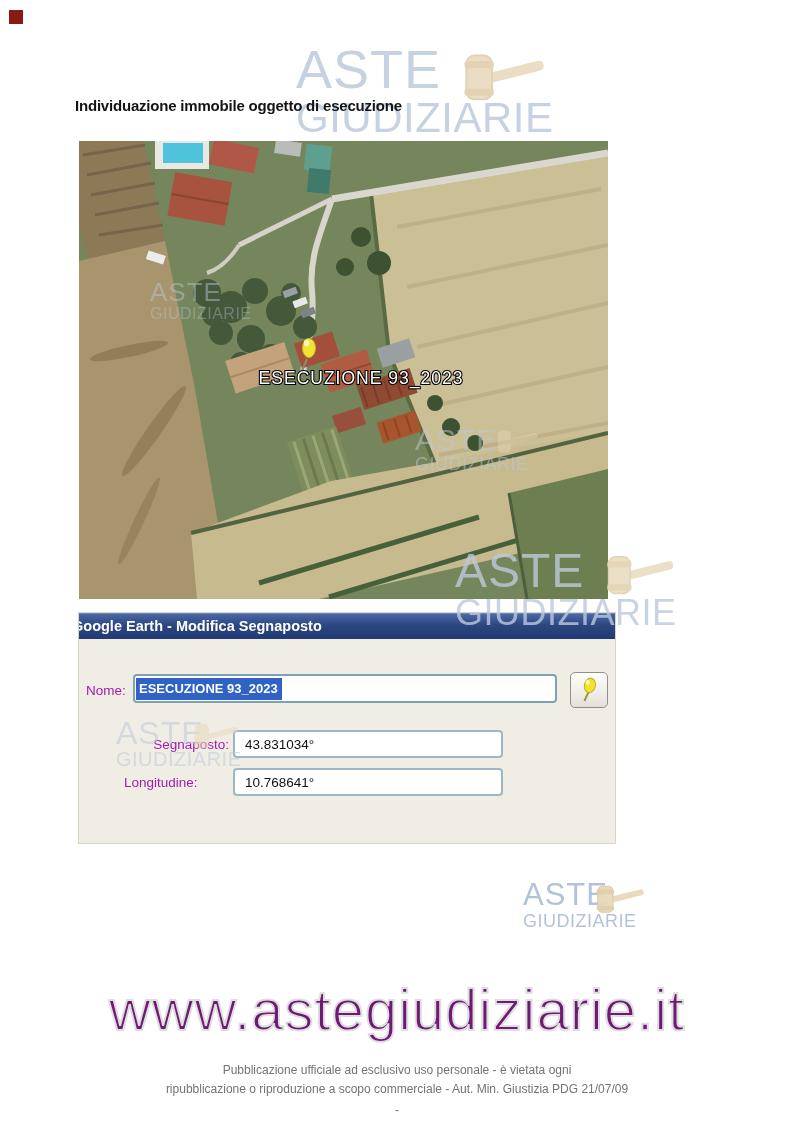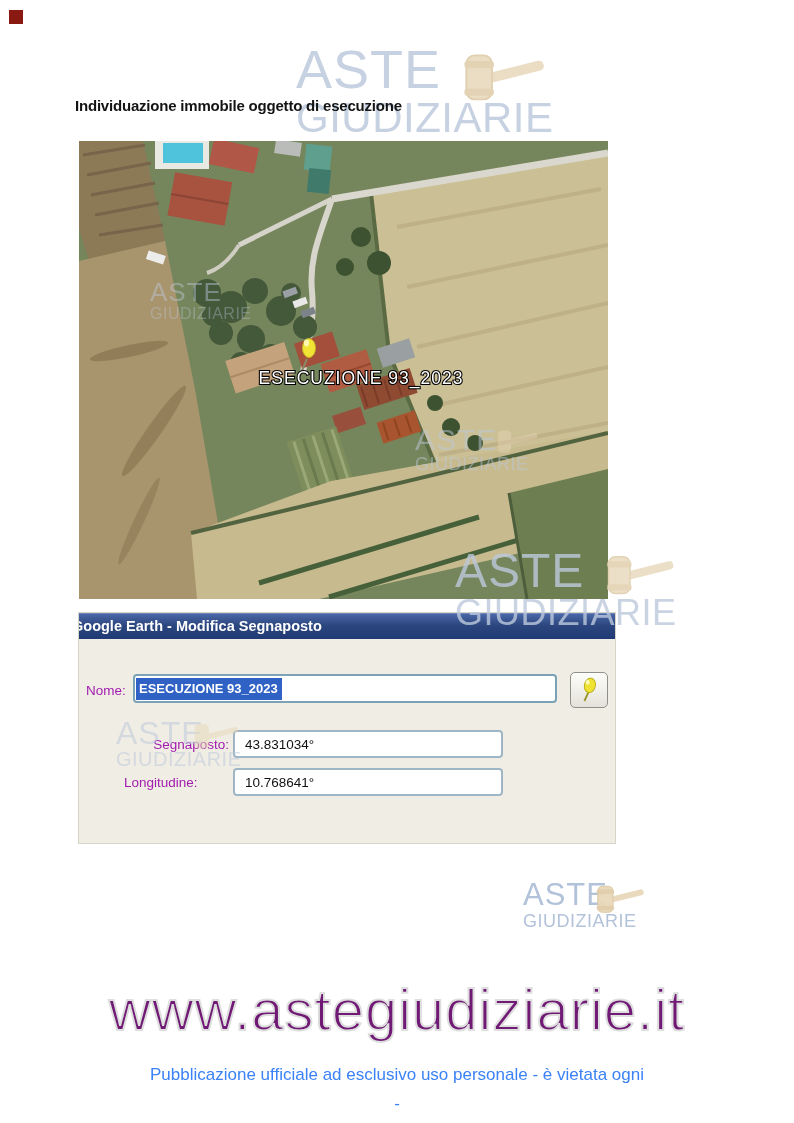--- a/index.html
+++ b/index.html
@@ -50,21 +50,21 @@
     display:flex; align-items:center; justify-content:center;
   }
 
   
   .url-wm {
     width:100%; text-align:center;
     font-size:58px; letter-spacing:1px; font-weight:400;
     color:#701a75; -webkit-text-stroke:2px #dedede;
     white-space:nowrap;
   }
-  .footer { width:100%; text-align:center; color:#3b82f6; font-size:17px; line-height:1.6; }
+  .footer { width:100%; text-align:center; color:#737373; font-size:12px; line-height:1.6; }
 
   .map-wrap { overflow:hidden; }
 </style>
 </head>
 <body>
 
 <div class="page">
 
   <div class="abs" style="left:9px; top:9px; width:14px; height:14px; background:#8a1911;"></div>
 
@@ -279,16 +279,17 @@
     <rect class="gavel-fill" x="54" y="26" width="64" height="11" rx="5" transform="rotate(-14 54 31)"></rect>
     <rect class="gavel-fill gavel-line" x="32" y="6" width="28" height="48" rx="9" stroke-width="2"></rect>
     <rect x="30" y="12" width="32" height="8" rx="3" style="fill:#dfcca8"></rect>
     <rect x="30" y="42" width="32" height="8" rx="3" style="fill:#dfcca8"></rect>
   </svg>
 
   <div class="abs url-wm" style="top:975px;">www.astegiudiziarie.it</div>
 
   <div class="abs footer" style="top:1060px;">
     <div>Pubblicazione ufficiale ad esclusivo uso personale - è vietata ogni</div>
+    <div>ripubblicazione o riproduzione a scopo commerciale - Aut. Min. Giustizia PDG 21/07/09</div>
     <div style="margin-top:2px;">-</div>
   </div>
 
 </div>
 
 </body></html>

